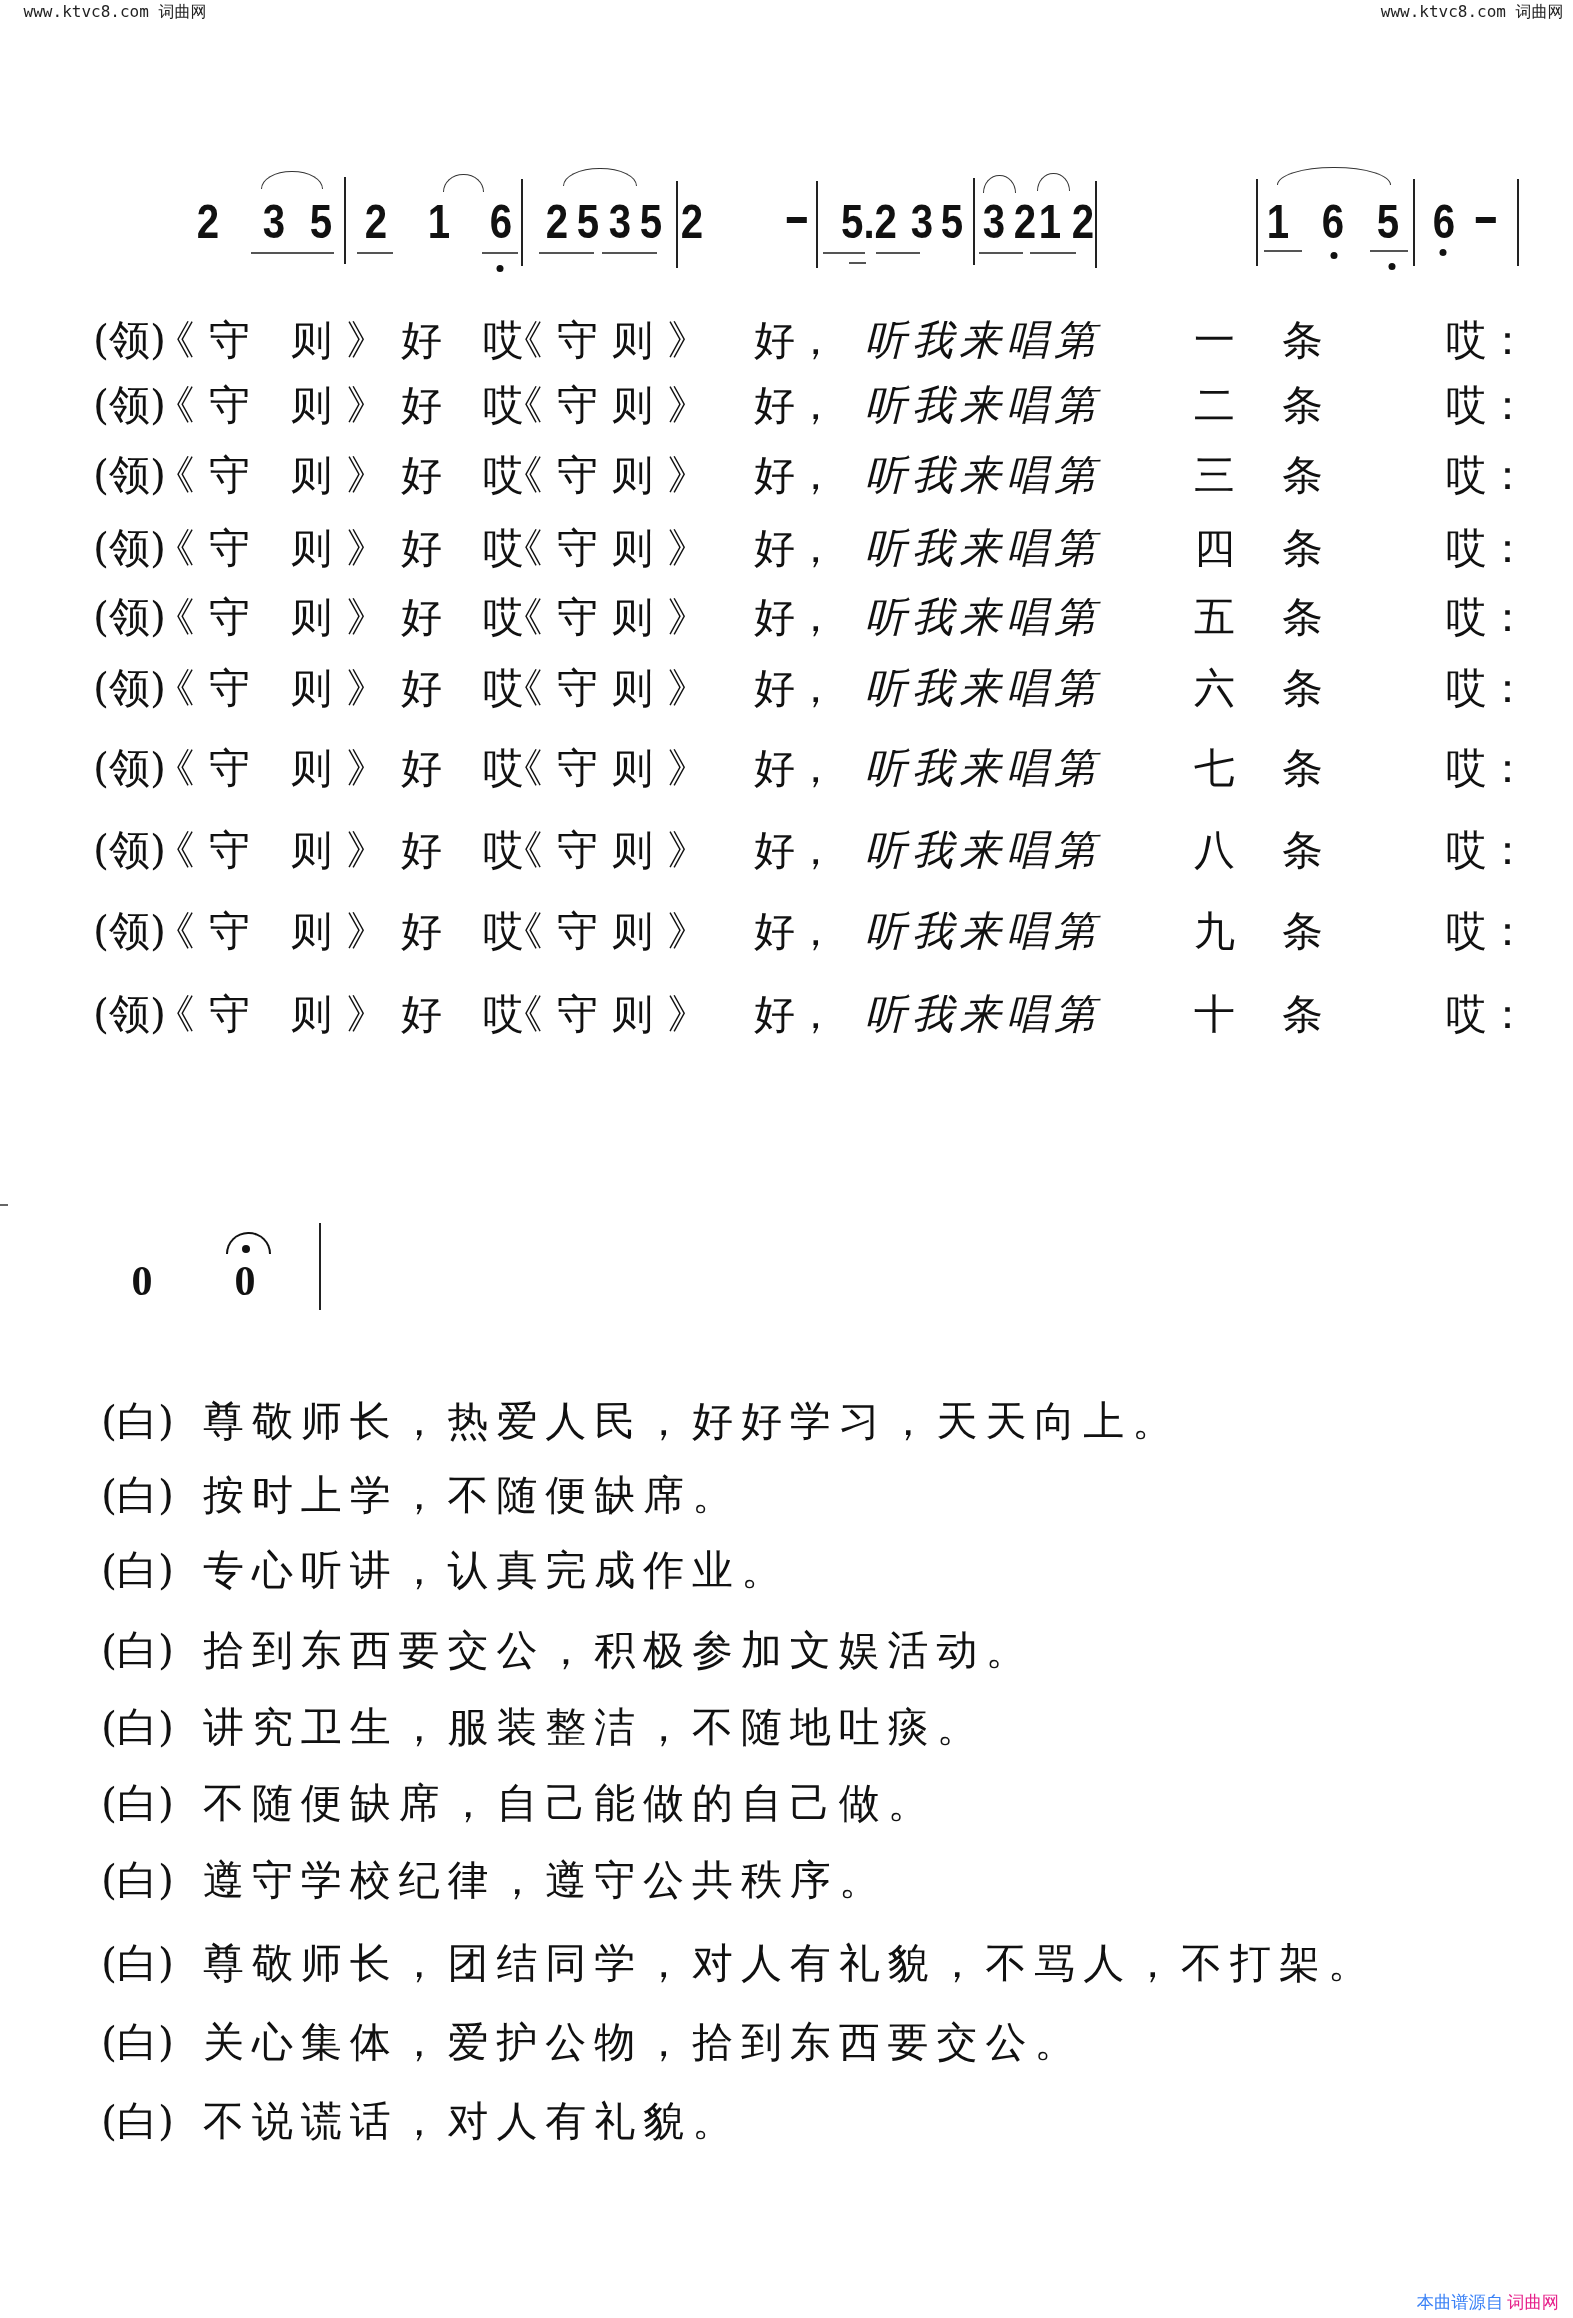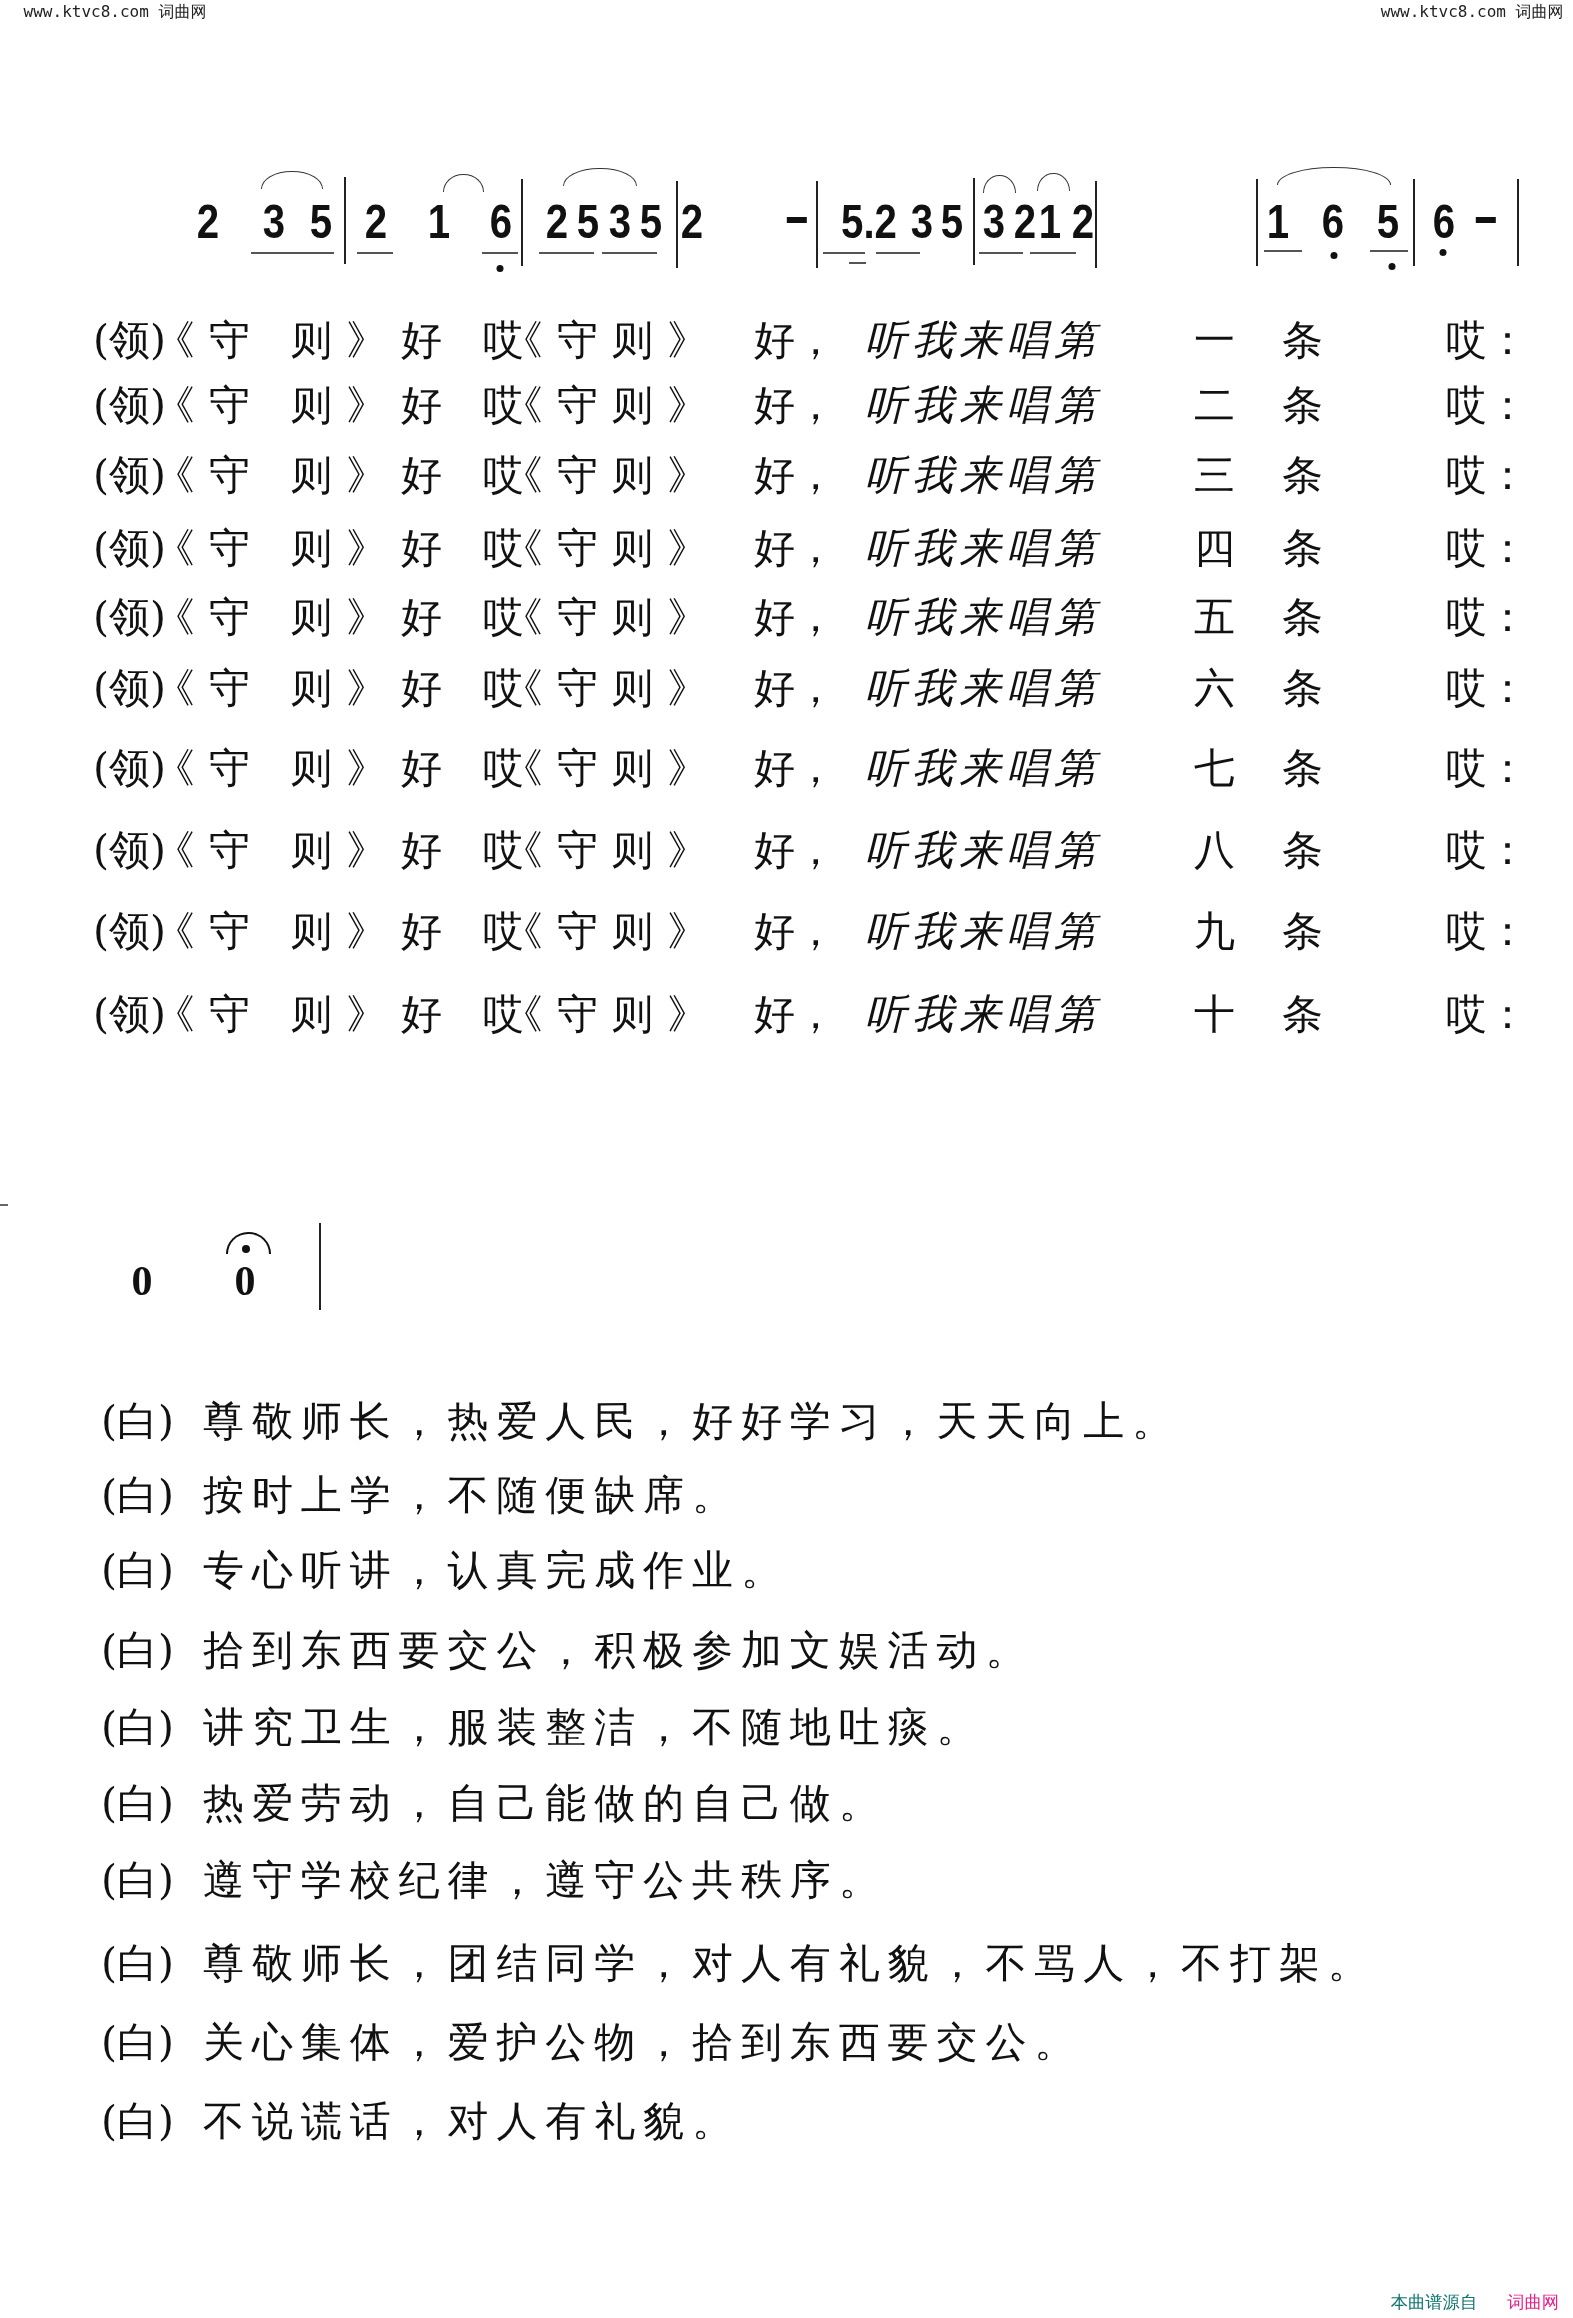--- a/index.html
+++ b/index.html
@@ -34,21 +34,21 @@
   .fermata { position:absolute; left:226px; top:1232px; width:41px; height:20.4px; border:2.4px solid #111; border-bottom:none; border-radius:50% 50% 0 0 / 100% 100% 0 0; }
   .fermata-dot { position:absolute; left:242px; top:1245px; width:7.9px; height:7.9px; border-radius:50%; background:#111; }
   .end-bar { position:absolute; left:319px; top:1223px; width:1.6px; height:87px; background:#222; }
   .margin-tick { position:absolute; left:0; top:1204px; width:7.9px; height:1.6px; background:#666; }
 
   
   .spoken { position:absolute; left:101px; font-family:"DejaVu Serif", serif; font-size:41px; line-height:55px; white-space:nowrap; letter-spacing:7.9px; color:#111; }
   .spoken .tag { display:inline-block; width:102px; letter-spacing:0; }
 
   .footer { position:absolute; right:14px; bottom:4.7px; font-family:"DejaVu Sans", sans-serif; font-size:17.3px; }
-  .footer .src { color:#0f766e; margin-right:30px; }
+  .footer .src { color:#3b82f6; margin-right:4px; }
   .footer .brand { color:#e6218a; }
 </style>
 </head>
 <body>
 
 <div class="wm wm-left">www.ktvc8.com 词曲网</div>
 <div class="wm wm-right">www.ktvc8.com 词曲网</div>
 
 <div class="score">
 
@@ -224,21 +224,21 @@
 <span class="rest" style="left:245px">0</span>
 <div class="fermata"></div>
 <div class="fermata-dot"></div>
 <div class="end-bar"></div>
 
 <div class="spoken" style="top:1394px"><span class="tag">(白)</span><span>尊敬师长，热爱人民，好好学习，天天向上。</span></div>
 <div class="spoken" style="top:1468px"><span class="tag">(白)</span><span>按时上学，不随便缺席。</span></div>
 <div class="spoken" style="top:1543px"><span class="tag">(白)</span><span>专心听讲，认真完成作业。</span></div>
 <div class="spoken" style="top:1623px"><span class="tag">(白)</span><span>拾到东西要交公，积极参加文娱活动。</span></div>
 <div class="spoken" style="top:1700px"><span class="tag">(白)</span><span>讲究卫生，服装整洁，不随地吐痰。</span></div>
-<div class="spoken" style="top:1776px"><span class="tag">(白)</span><span>热爱劳动，自己能做的自己做。</span></div>
+<div class="spoken" style="top:1776px"><span class="tag">(白)</span><span>不随便缺席，自己能做的自己做。</span></div>
 <div class="spoken" style="top:1853px"><span class="tag">(白)</span><span>遵守学校纪律，遵守公共秩序。</span></div>
 <div class="spoken" style="top:1936px"><span class="tag">(白)</span><span>尊敬师长，团结同学，对人有礼貌，不骂人，不打架。</span></div>
 <div class="spoken" style="top:2015px"><span class="tag">(白)</span><span>关心集体，爱护公物，拾到东西要交公。</span></div>
 <div class="spoken" style="top:2094px"><span class="tag">(白)</span><span>不说谎话，对人有礼貌。</span></div>
 
 <div class="footer">
   <span class="src">本曲谱源自</span><span class="brand">词曲网</span>
 </div>
 
 

